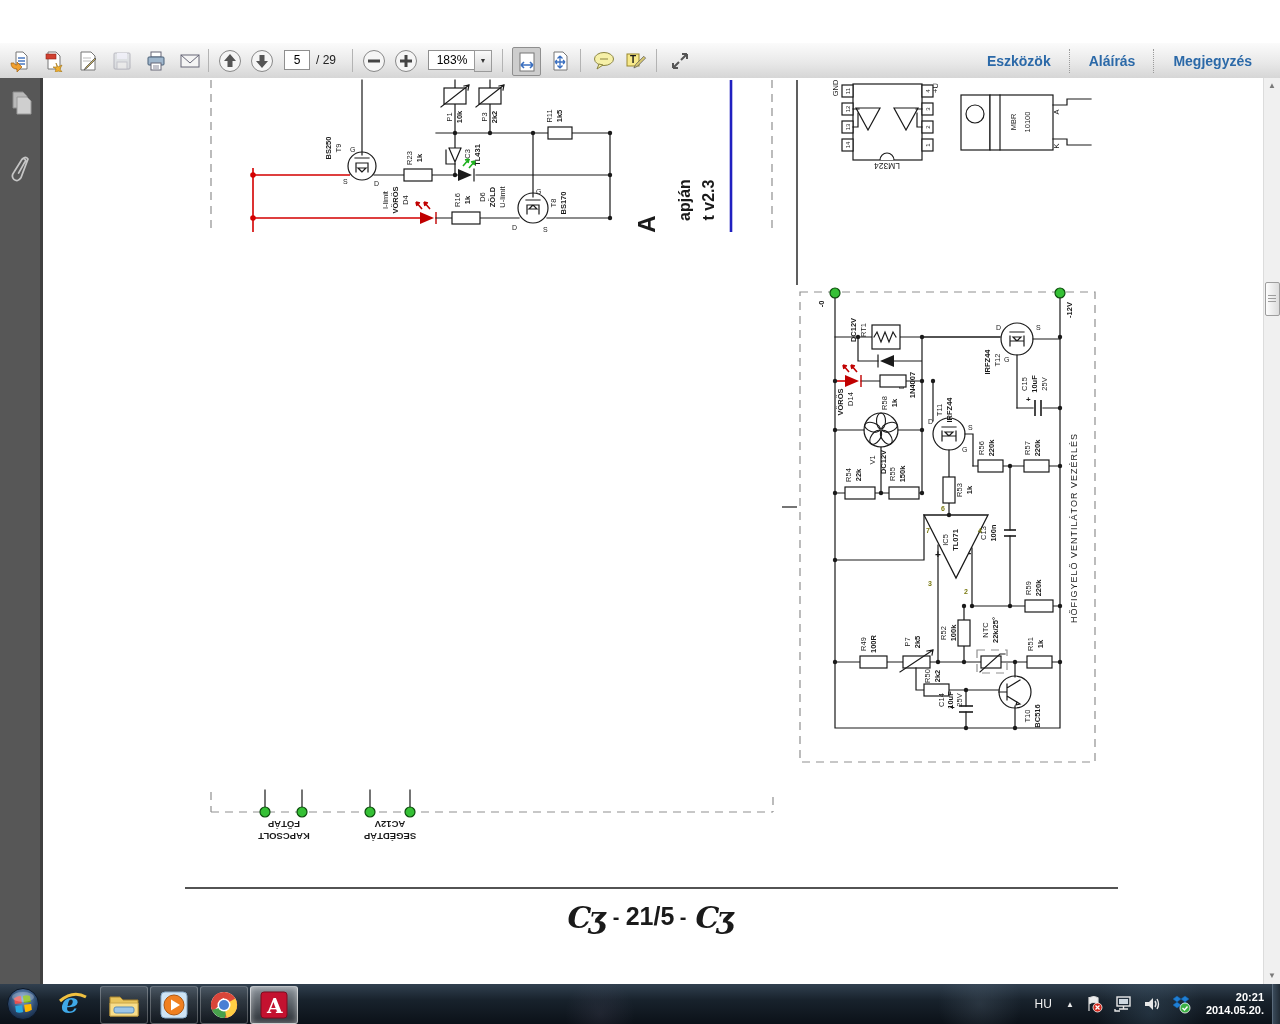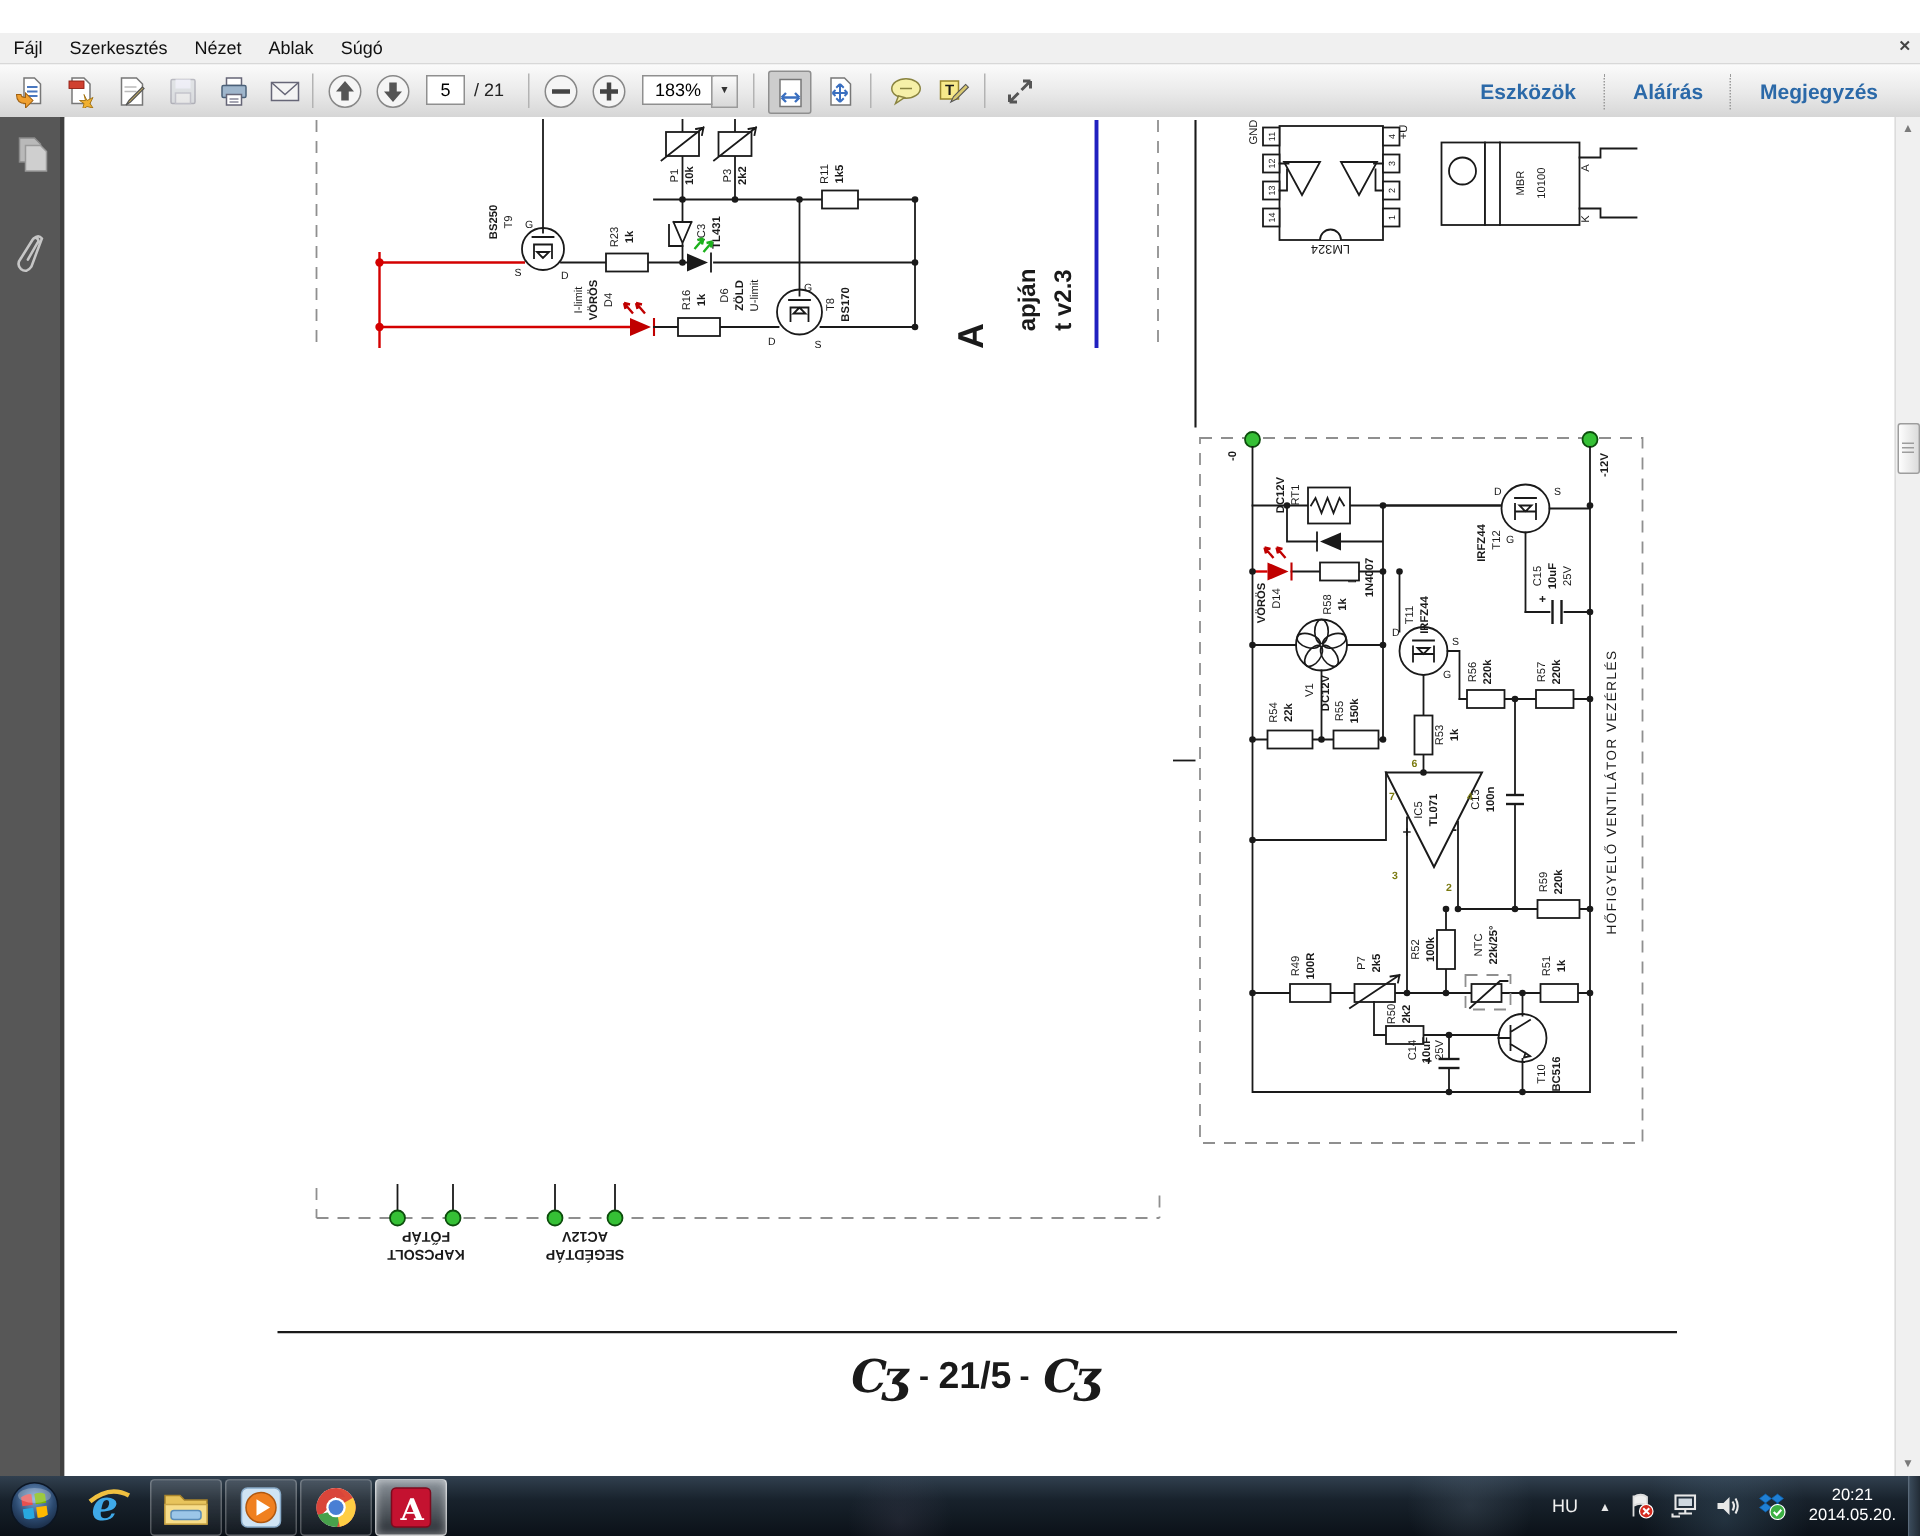--- a/index.html
+++ b/index.html
@@ -99,37 +99,29 @@
       radial-gradient(circle 80px at 1150px 30px, rgba(100,140,170,.22), rgba(0,0,0,0) 70%),
       radial-gradient(circle 50px at 600px 30px, rgba(120,110,140,.15), rgba(0,0,0,0) 70%),
       linear-gradient(180deg,#31404f,#18222c 40%,#0b1118);}
   .tb-appbtn{position:absolute;top:2px;width:46px;height:36px;border-radius:3px;display:flex;align-items:center;justify-content:center;}
   .tb-frame{border:1px solid rgba(255,255,255,.25);background:linear-gradient(180deg,rgba(255,255,255,.14),rgba(255,255,255,.03));}
   .tb-frame-active{border:1px solid rgba(255,255,255,.65);background:linear-gradient(180deg,rgba(255,255,255,.45),rgba(255,255,255,.12));box-shadow:inset 0 0 6px rgba(255,255,255,.5);}
   #tray{position:absolute;right:8px;top:0;height:40px;display:flex;align-items:center;color:#fff;}
   #tray-lang{font-size:12px;color:#f0f0f0;padding:0 8px;}
   #tray-caret{font-size:8px;color:#e8e8e8;padding:0 6px;}
   .tray-ic{padding:0 5px;display:flex;align-items:center;}
-  #clock{text-align:center;font-size:11px;color:#fff;line-height:13px;padding:0 8px 0 10px;}
+  #clock{text-align:right;font-size:11px;color:#fff;line-height:13px;padding:0 8px 0 10px;font-weight:bold;}
   #show-desktop{position:absolute;right:0;top:984px;width:7px;height:40px;background:linear-gradient(90deg,#3a4a5a,#222c36);border-left:1px solid #5a6a7a;}
 </style>
 </head>
 <body>
 
 <div id="screen">
 
 
-  <div id="menubar">
-    <span class="menu-item">Fájl</span>
-    <span class="menu-item">Szerkesztés</span>
-    <span class="menu-item">Nézet</span>
-    <span class="menu-item">Ablak</span>
-    <span class="menu-item">Súgó</span>
-    <span id="menubar-close">✕</span>
-  </div>
 
   <div id="toolbar">
     <div class="tbtn" style="left:6px">
       <svg width="22" height="22">
         <path d="M7,2 h7 l4,4 v13 h-11 z" fill="#fff" stroke="#777"></path>
         <path d="M9,8 h7 M9,11 h7 M9,14 h7" stroke="#4a78c0" stroke-width="1.4"></path>
         <path d="M2,13 q0,6 6,6 l0,3 5,-5 -5,-5 0,3 q-3,0 -3,-2 z" fill="#f0a030" stroke="#a06010" stroke-width=".7"></path>
       </svg>
     </div>
     <div class="tbtn" style="left:40px">
@@ -174,21 +166,21 @@
         <path d="M12,5 l6,7 h-3.5 v6 h-5 v-6 h-3.5 z" fill="#555"></path>
       </svg>
     </div>
     <div class="tbtn" style="left:248px">
       <svg width="24" height="24">
         <circle cx="12" cy="12" r="10.5" fill="#f5f5f5" stroke="#888"></circle>
         <path d="M12,19 l-6,-7 h3.5 v-6 h5 v6 h3.5 z" fill="#555"></path>
       </svg>
     </div>
     <input id="page-input" value="5" style="">
-    <span id="page-total">/ 21</span>
+    <span id="page-total">/ 29</span>
     <div class="tsep" style="left:352px"></div>
     <div class="tbtn" style="left:360px">
       <svg width="24" height="24">
         <circle cx="12" cy="12" r="10.5" fill="#f5f5f5" stroke="#888"></circle>
         <rect x="6" y="10.5" width="12" height="3" fill="#444"></rect>
       </svg>
     </div>
     <div class="tbtn" style="left:392px">
       <svg width="24" height="24">
         <circle cx="12" cy="12" r="10.5" fill="#f5f5f5" stroke="#888"></circle>

